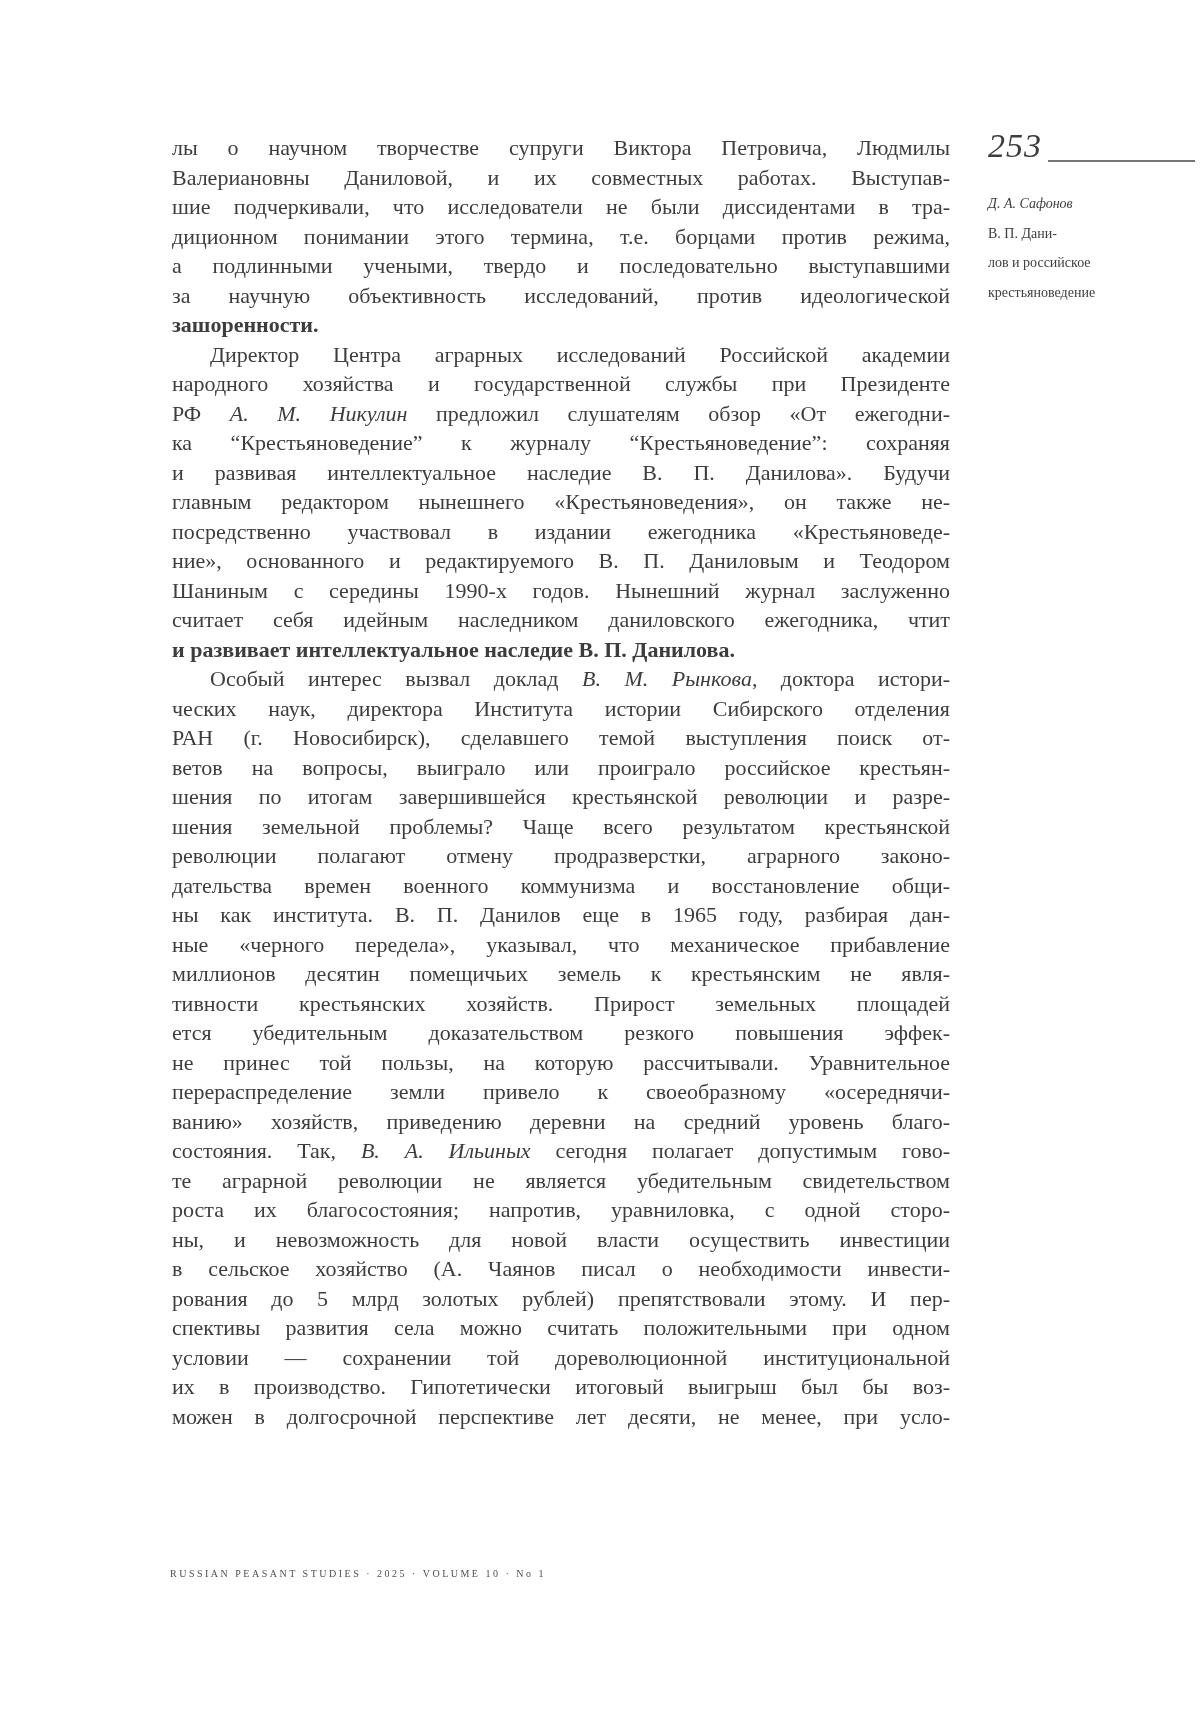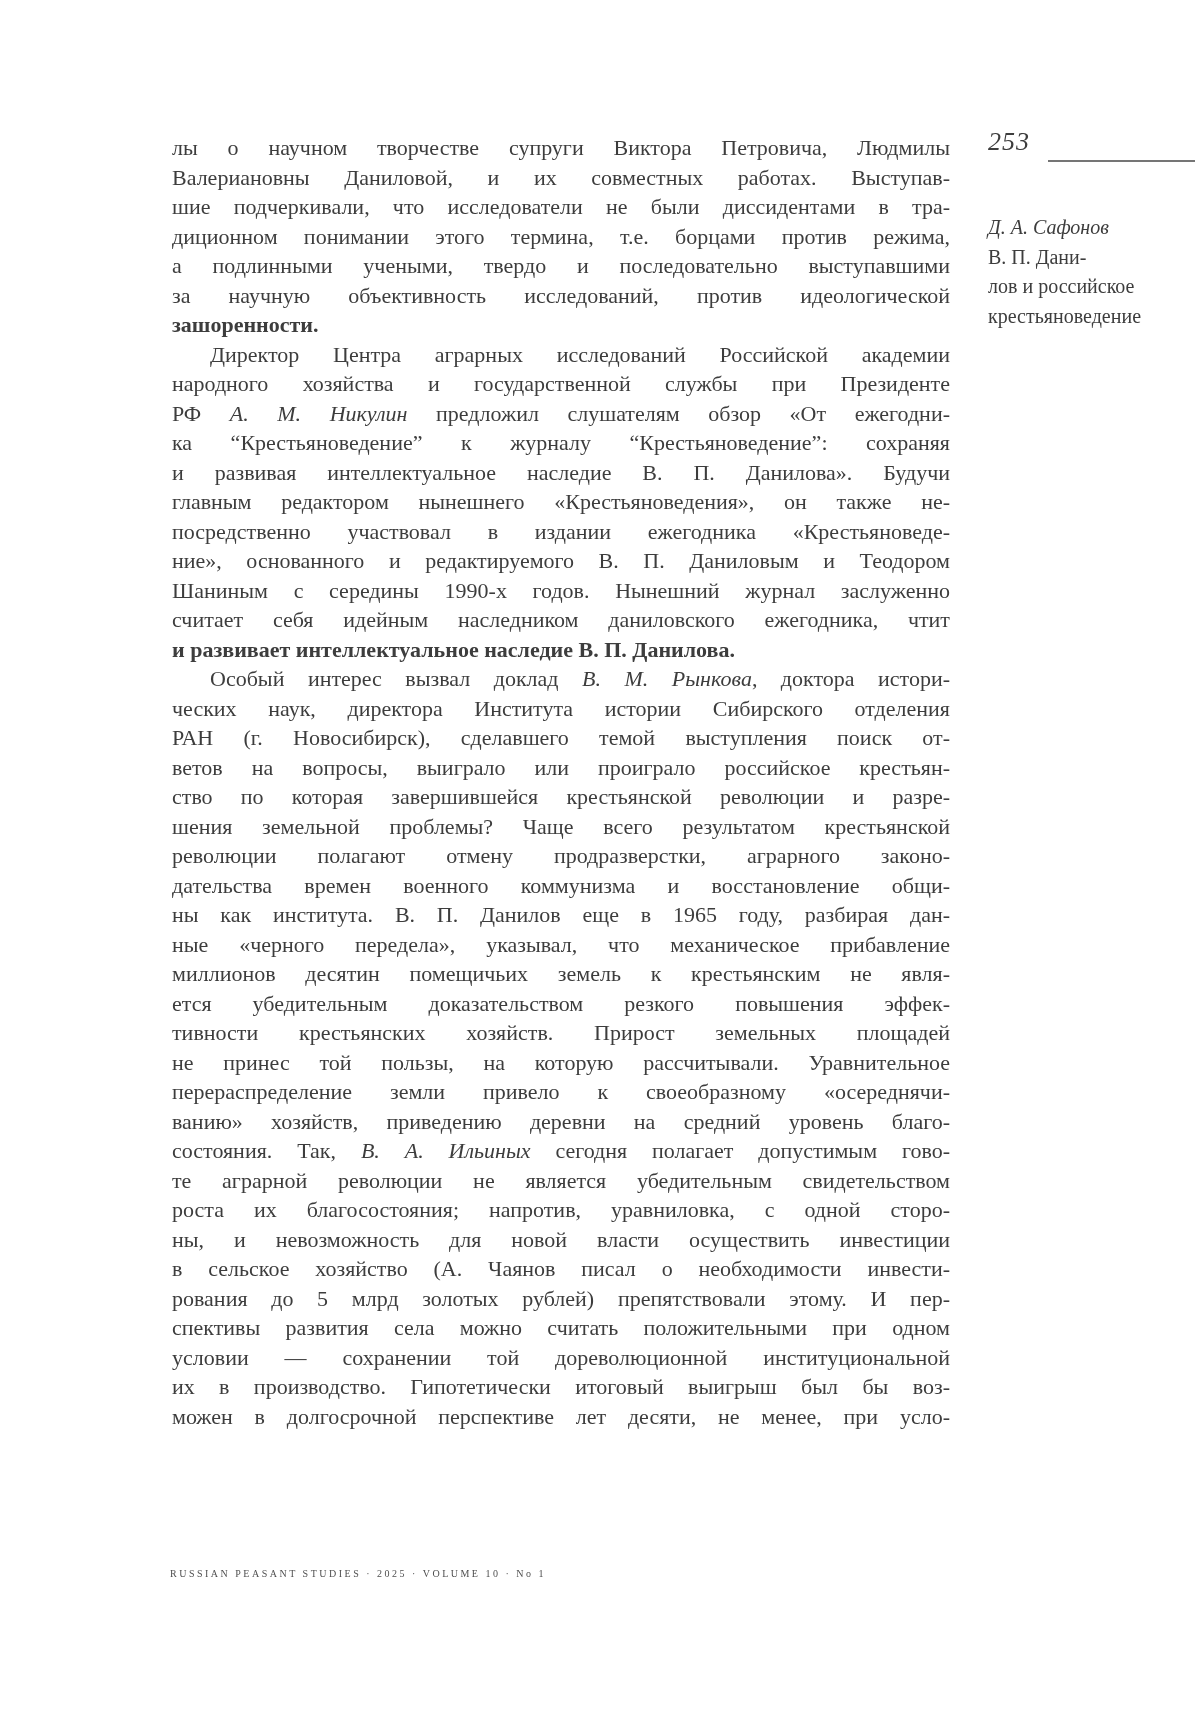--- a/index.html
+++ b/index.html
@@ -36,39 +36,39 @@
     white-space: normal;
   }
   .article-body .line.indent { text-indent: 38px; }
   .article-body .line.para-end { text-align-last: left; font-weight: bold; }
   .article-body em { }
   
   .page-number {
     position: absolute;
     left: 988px;
     top: 116px;
-    font-size: 26px;
+    font-size: 34px;
     font-style: italic;
     color: var(--text);
     letter-spacing: 1px;
   }
   .header-rule {
     position: absolute;
     left: 1048px;
     top: 149px;
     width: 147px;
     height: 2px;
     background: var(--rule);
   }
   .margin-note {
     position: absolute;
     left: 988px;
-    top: 202px;
+    top: 178px;
     width: 200px;
-    font-size: 20px;
+    font-size: 14px;
     line-height: 29.5px;
     color: var(--text);
   }
   .margin-note .note-author { font-style: italic; }
   
   .footer {
     position: absolute;
     left: 170px;
     top: 1557px;
     font-size: 10px;
@@ -98,29 +98,29 @@
       <div class="line"><span>главным редактором нынешнего «Крестьяноведения», он также не-</span></div>
       <div class="line"><span>посредственно участвовал в издании ежегодника «Крестьяноведе-</span></div>
       <div class="line"><span>ние», основанного и редактируемого В. П. Даниловым и Теодором</span></div>
       <div class="line"><span>Шаниным с середины 1990-х годов. Нынешний журнал заслуженно</span></div>
       <div class="line"><span>считает себя идейным наследником даниловского ежегодника, чтит</span></div>
       <div class="line para-end"><span>и развивает интеллектуальное наследие В. П. Данилова.</span></div>
       <div class="line indent"><span>Особый интерес вызвал доклад </span><em>В. М. Рынкова</em><span>, доктора истори-</span></div>
       <div class="line"><span>ческих наук, директора Института истории Сибирского отделения</span></div>
       <div class="line"><span>РАН (г. Новосибирск), сделавшего темой выступления поиск от-</span></div>
       <div class="line"><span>ветов на вопросы, выиграло или проиграло российское крестьян-</span></div>
-      <div class="line"><span>ство по которая завершившейся крестьянской революции и разре-</span></div>
+      <div class="line"><span>шения по итогам завершившейся крестьянской революции и разре-</span></div>
       <div class="line"><span>шения земельной проблемы? Чаще всего результатом крестьянской</span></div>
       <div class="line"><span>революции полагают отмену продразверстки, аграрного законо-</span></div>
       <div class="line"><span>дательства времен военного коммунизма и восстановление общи-</span></div>
       <div class="line"><span>ны как института. В. П. Данилов еще в 1965 году, разбирая дан-</span></div>
       <div class="line"><span>ные «черного передела», указывал, что механическое прибавление</span></div>
       <div class="line"><span>миллионов десятин помещичьих земель к крестьянским не явля-</span></div>
+      <div class="line"><span>тивности крестьянских хозяйств. Прирост земельных площадей</span></div>
       <div class="line"><span>ется убедительным доказательством резкого повышения эффек-</span></div>
-      <div class="line"><span>тивности крестьянских хозяйств. Прирост земельных площадей</span></div>
       <div class="line"><span>не принес той пользы, на которую рассчитывали. Уравнительное</span></div>
       <div class="line"><span>перераспределение земли привело к своеобразному «осереднячи-</span></div>
       <div class="line"><span>ванию» хозяйств, приведению деревни на средний уровень благо-</span></div>
       <div class="line"><span>состояния. Так, </span><em>В. А. Ильиных</em><span> сегодня полагает допустимым гово-</span></div>
       <div class="line"><span>те аграрной революции не является убедительным свидетельством</span></div>
       <div class="line"><span>роста их благосостояния; напротив, уравниловка, с одной сторо-</span></div>
       <div class="line"><span>ны, и невозможность для новой власти осуществить инвестиции</span></div>
       <div class="line"><span>в сельское хозяйство (А. Чаянов писал о необходимости инвести-</span></div>
       <div class="line"><span>рования до 5 млрд золотых рублей) препятствовали этому. И пер-</span></div>
       <div class="line"><span>спективы развития села можно считать положительными при одном</span></div>

